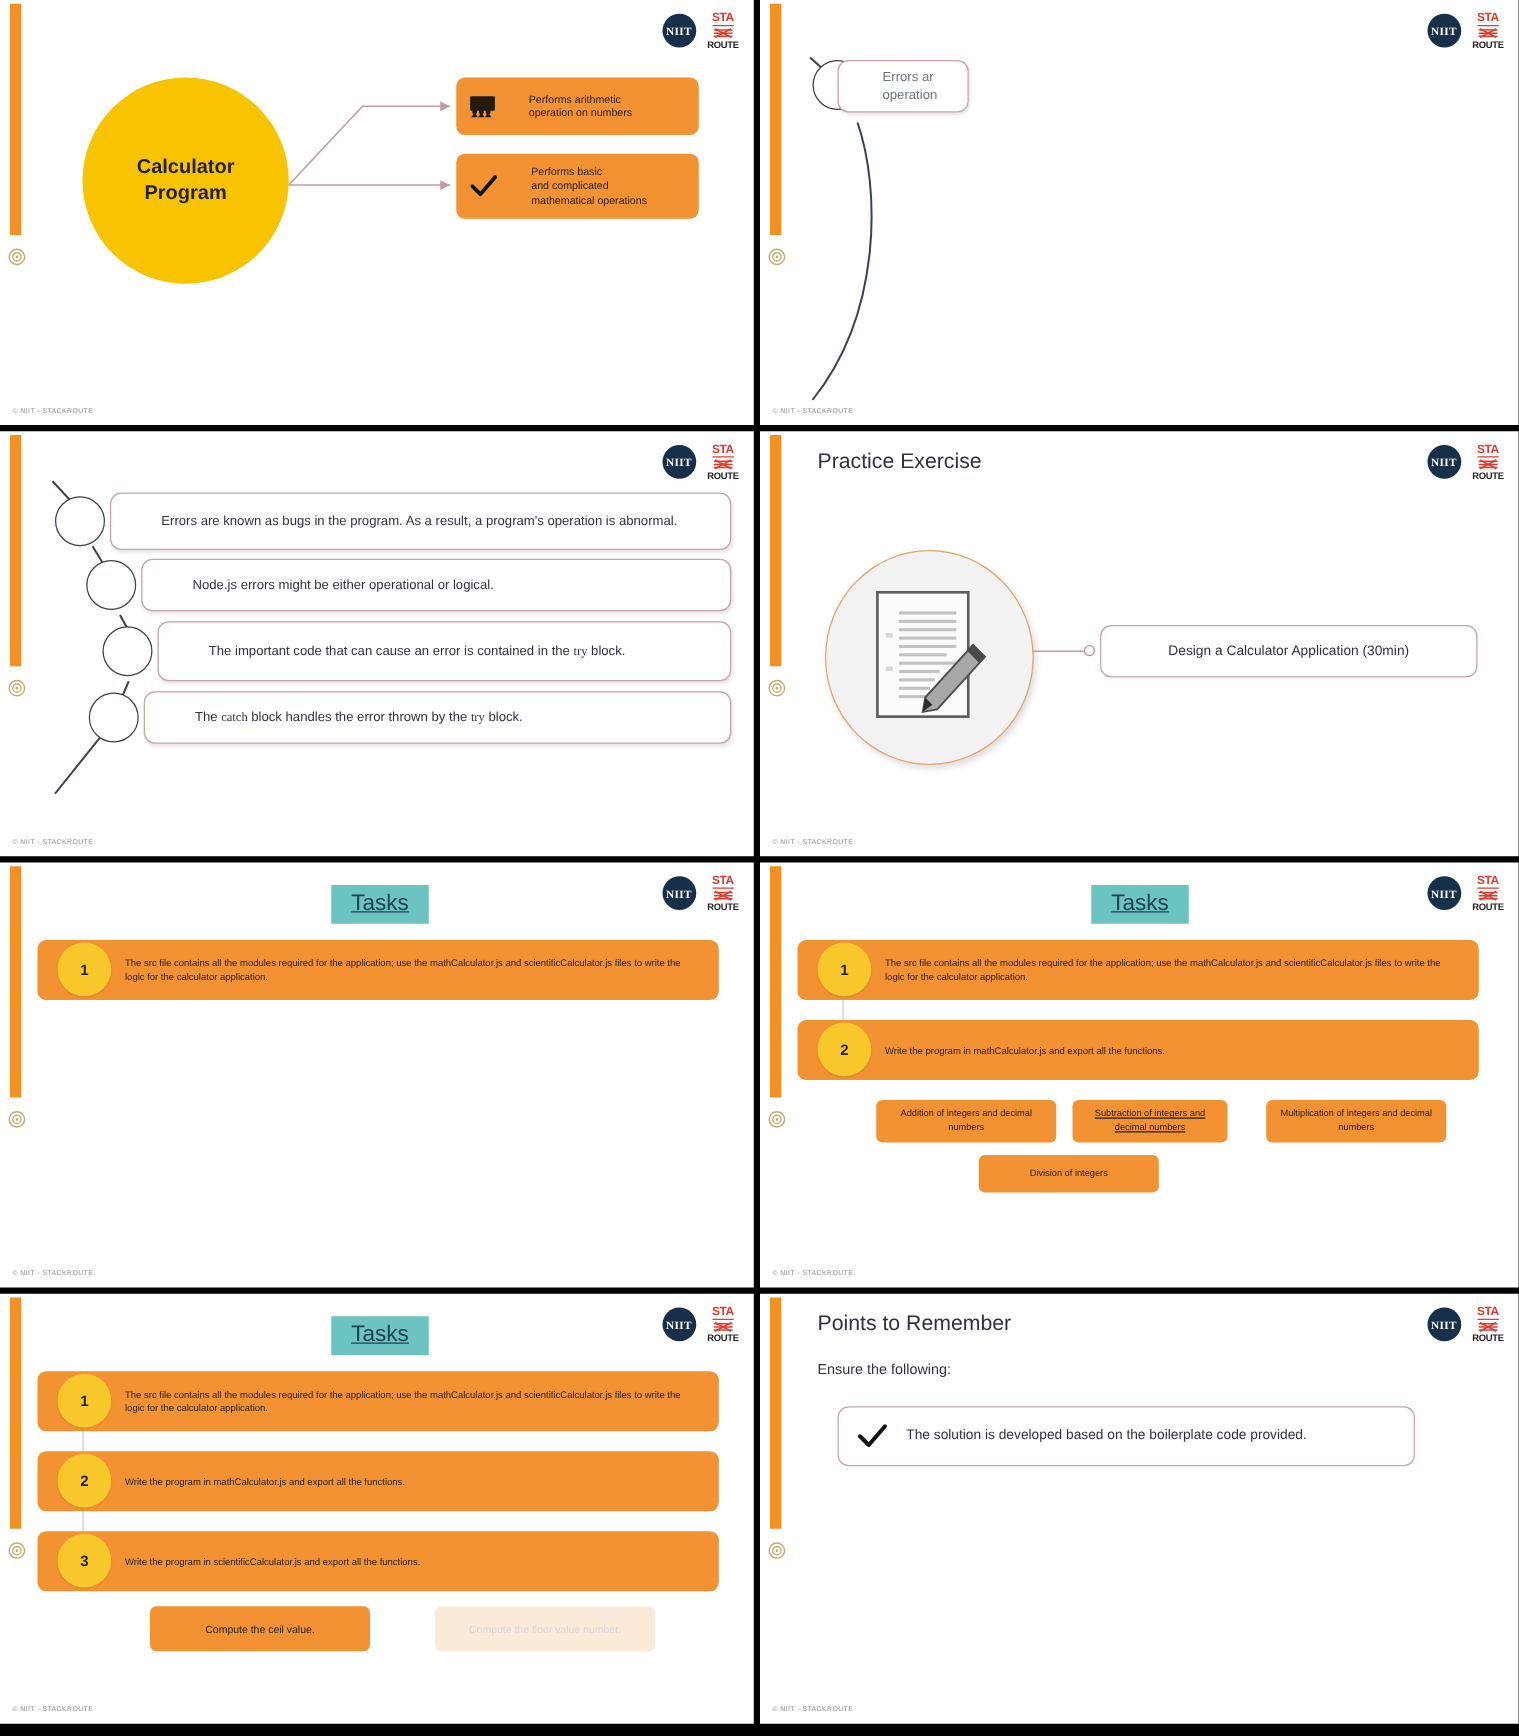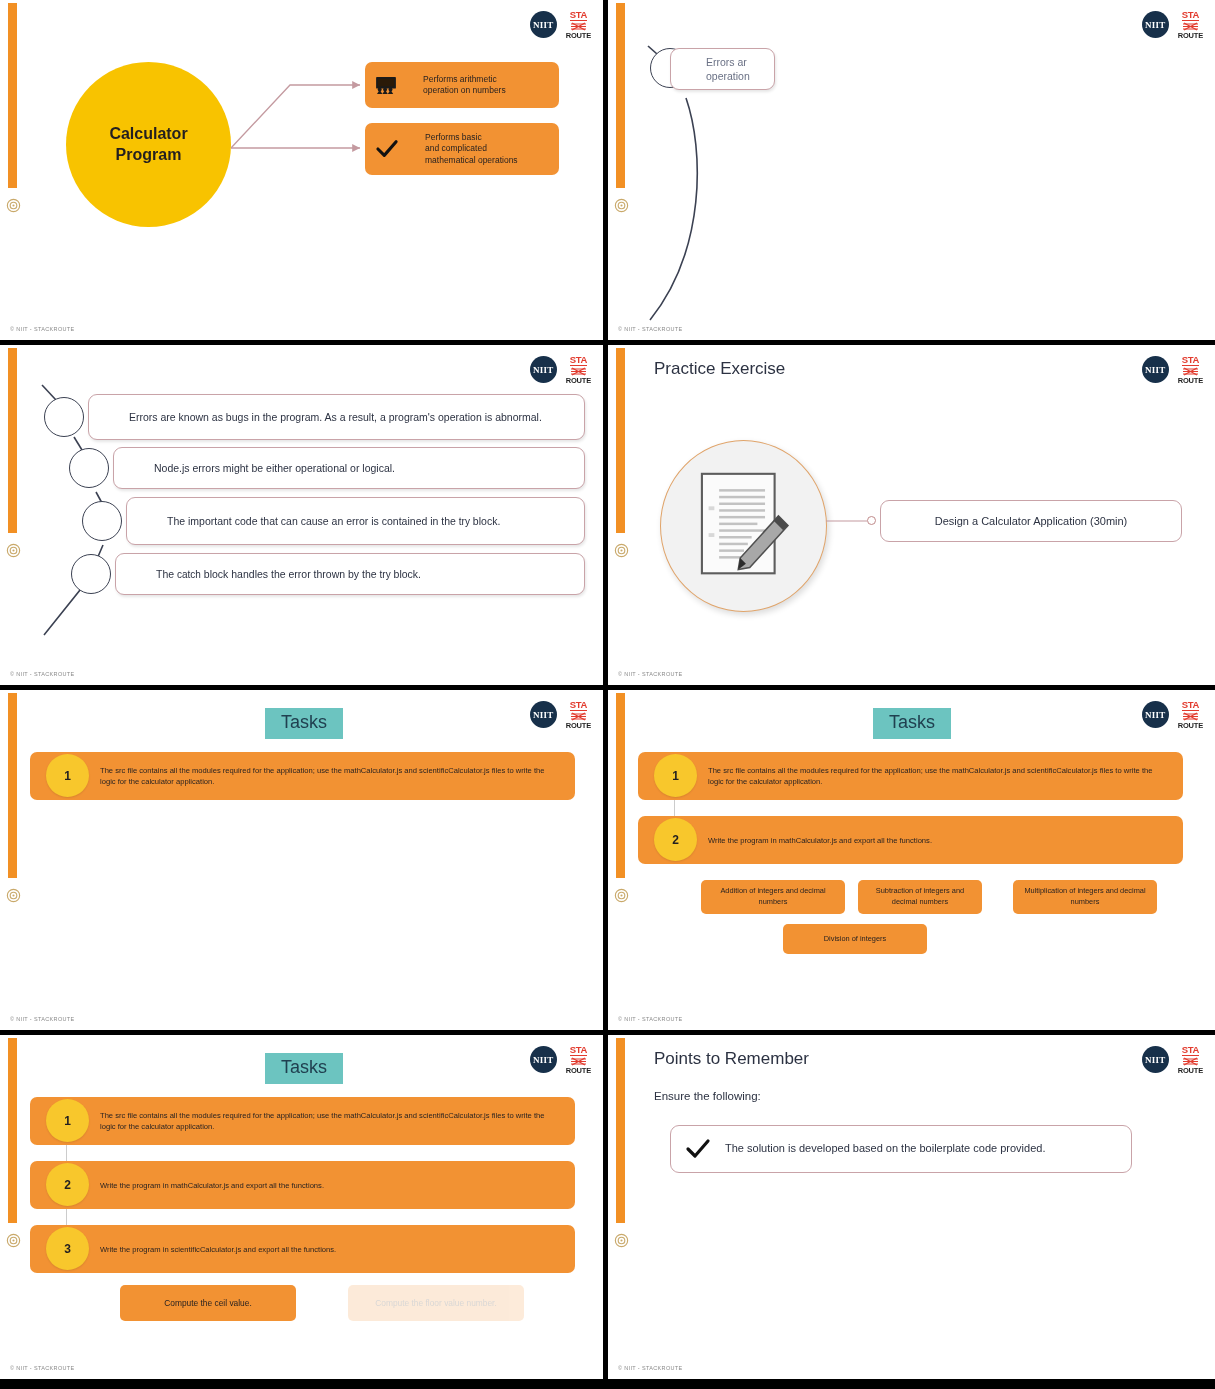--- a/index.html
+++ b/index.html
@@ -77,21 +77,21 @@
     box-shadow:1px 2px 3px rgba(0,0,0,0.10);
     box-sizing:border-box;
     display:flex;align-items:center;
     padding:6px 12px 6px 40px;
     font-size:10.5px;color:#2c3242;line-height:1.35;
   }
   .node{
     position:absolute;width:40px;height:40px;border-radius:50%;
     background:#fff;border:1.3px solid #3b4152;box-sizing:border-box;
   }
-  code,.mono{font-family:Liberation Sans, sans-serif;font-size:10px;}
+  code,.mono{font-family:Liberation Serif, serif;font-size:10px;}
   
   .slide-title{
     position:absolute;left:46px;top:14px;
     font-size:17px;color:#2c3242;font-weight:normal;
   }
   .pe-circle{
     position:absolute;left:52px;top:95px;width:165px;height:170px;
     border-radius:50%;background:#F2F2F2;border:1.6px solid #E0A46A;
     box-shadow:2px 3px 6px rgba(0,0,0,0.14);
   }
@@ -100,21 +100,21 @@
     border:1.2px solid #C9A3A8;border-radius:9px;background:#fff;
     display:flex;align-items:center;justify-content:center;
     font-size:11px;color:#2c3242;box-sizing:border-box;
   }
   .pe-dot{position:absolute;left:259px;top:171px;width:9px;height:9px;
           border-radius:50%;border:1.1px solid #C08A8A;background:#fff;box-sizing:border-box;}
   
   .tasks-title{
     position:absolute;top:18px;
     background:#6CC4C0;color:#204050;
-    font-size:18px;padding:4px 16px 6px;
+    font-size:18px;padding:4px 16px 6px;text-decoration:underline;
   }
   .task-bar{
     position:absolute;left:30px;
     background:#F29233;border-radius:7px;
     box-sizing:border-box;
     display:flex;align-items:center;
     padding:7px 14px 7px 70px;
     font-size:7.6px;color:#231f20;line-height:1.45;
   }
   .task-num{
@@ -429,21 +429,21 @@
     <div class="task-bar" style="top:126px;width:545px;height:48px;">
       <span>Write the program in mathCalculator.js and export all the functions.</span>
     </div>
     <div class="task-num" style="left:46px;top:128px;">
       <span>2</span>
     </div>
 
     <div class="sub-box" style="left:93px;top:190px;width:144px;height:34px;">
       <span>Addition of integers and decimal numbers</span>
     </div>
-    <div class="sub-box" style="left:250px;top:190px;width:124px;height:34px;">
+    <div class="sub-box" style="left:250px;top:190px;width:124px;height:34px;text-decoration:underline;">
       <span>Subtraction of integers and decimal numbers</span>
     </div>
     <div class="sub-box" style="left:405px;top:190px;width:144px;height:34px;">
       <span>Multiplication of integers and decimal numbers</span>
     </div>
     <div class="sub-box" style="left:175px;top:234px;width:144px;height:30px;">
       <span>Division of integers</span>
     </div>
 
     <div class="footer">© NIIT - STACKROUTE</div>

